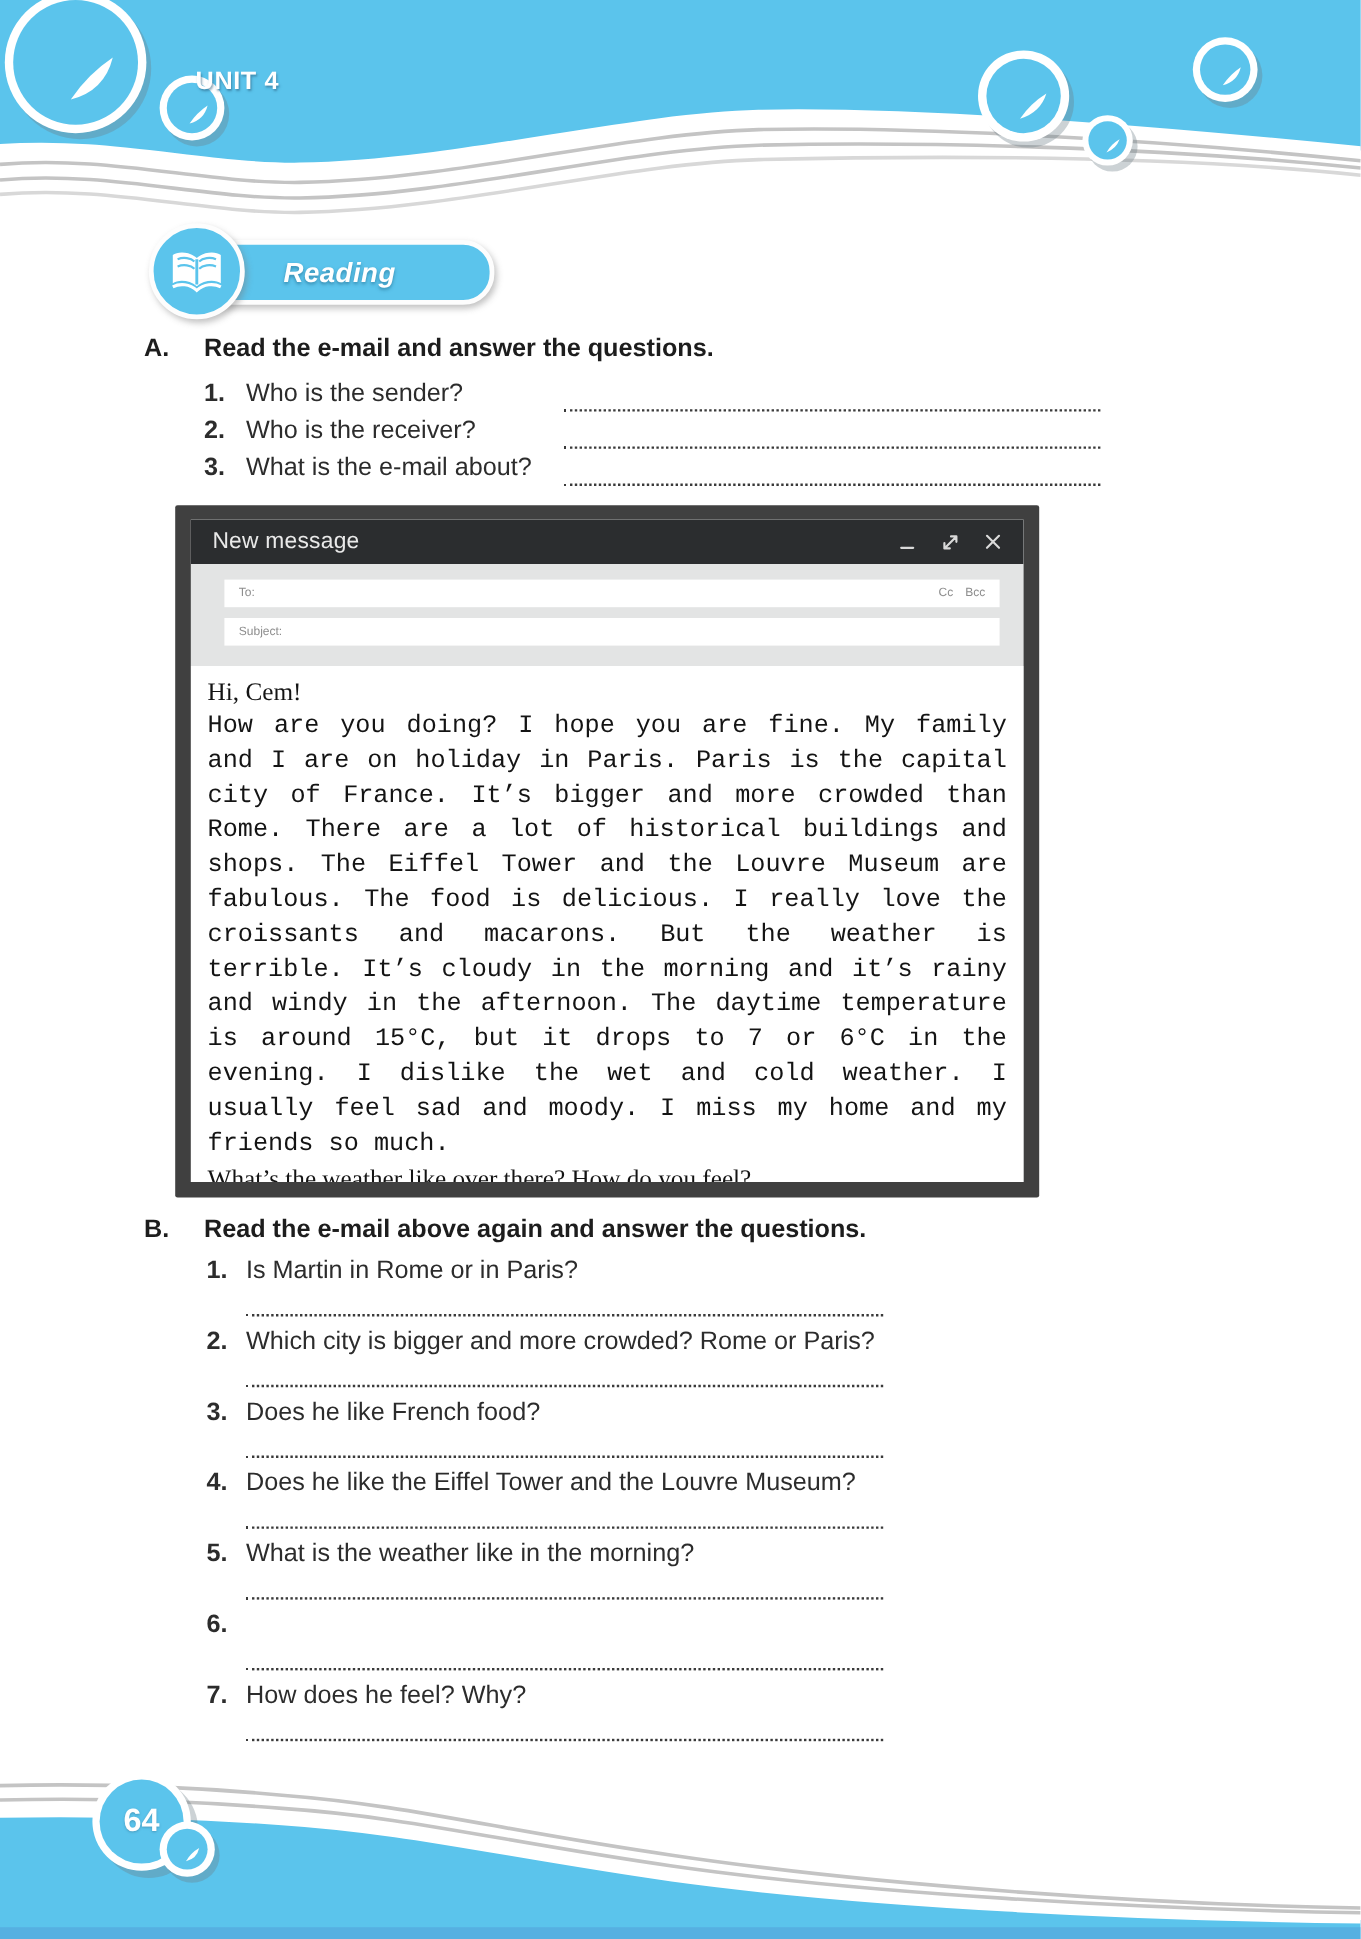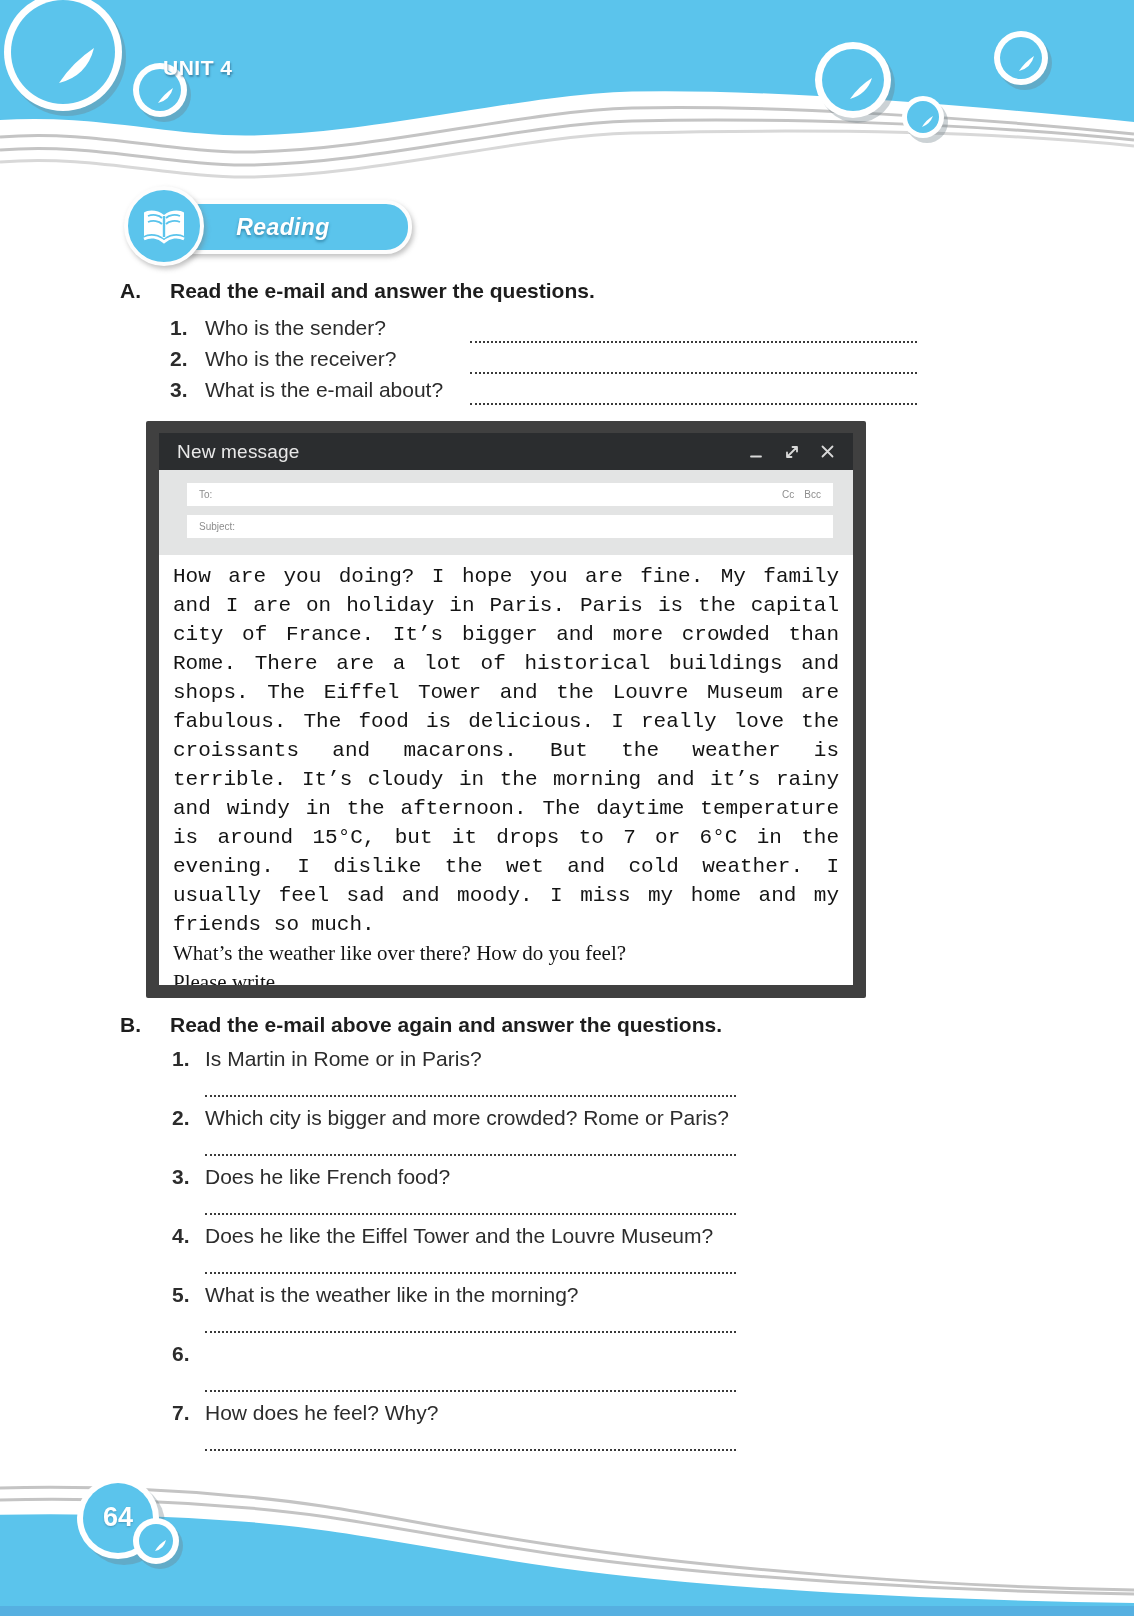--- a/index.html
+++ b/index.html
@@ -182,20 +182,21 @@
             <span>Cc</span>
             <span>Bcc</span>
           </span>
         </div>
         <div class="field-row">
           <span>Subject:</span>
         </div>
       </div>
 
       <div class="email-body">
+        <p>Hi, Cem!</p>
         <p class="justified">How are you doing? I hope you are fine. My family and I are on holiday in Paris. Paris is the capital city of France. It’s bigger and more crowded than Rome. There are a lot of historical buildings and shops. The Eiffel Tower and the Louvre Museum are fabulous. The food is delicious. I really love the croissants and macarons. But the weather is terrible. It’s cloudy in the morning and it’s rainy and windy in the afternoon. The daytime temperature is around 15°C, but it drops to 7 or 6°C in the evening. I dislike the wet and cold weather. I usually feel sad and moody. I miss my home and my friends so much.</p>
         <p>What’s the weather like over there? How do you feel?</p>
         <p>Please write.</p>
         <p>Rome,</p>
       </div>
 
       <div class="toolbar">
         <button class="send-btn">Send</button>
         <span class="spacer"></span>
         <span class="tb-icons">

